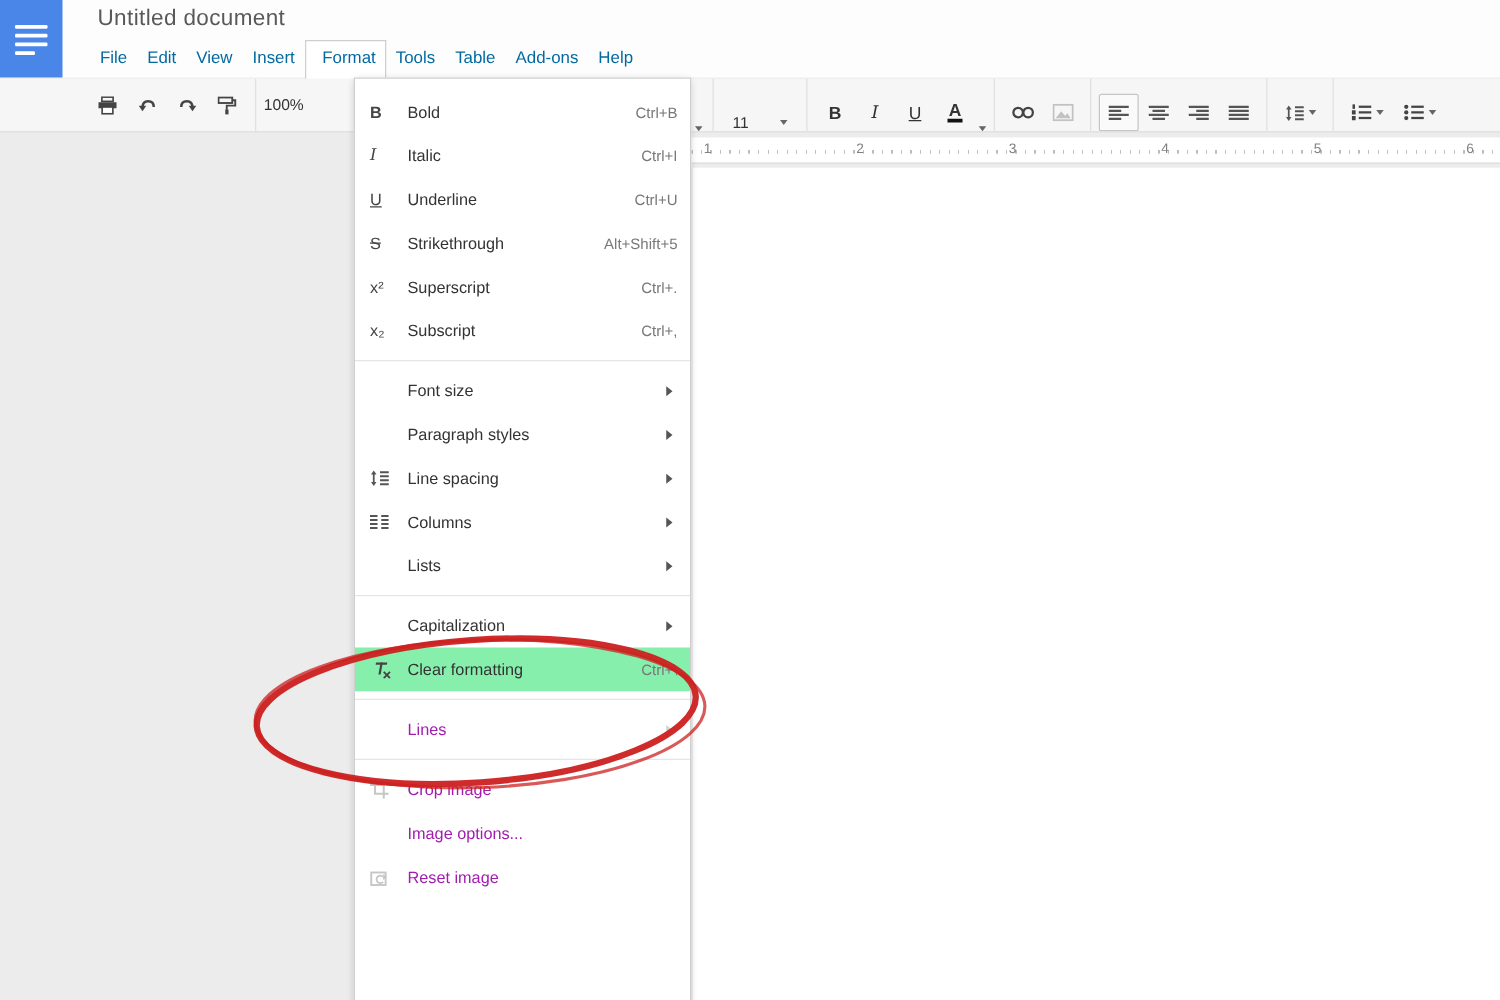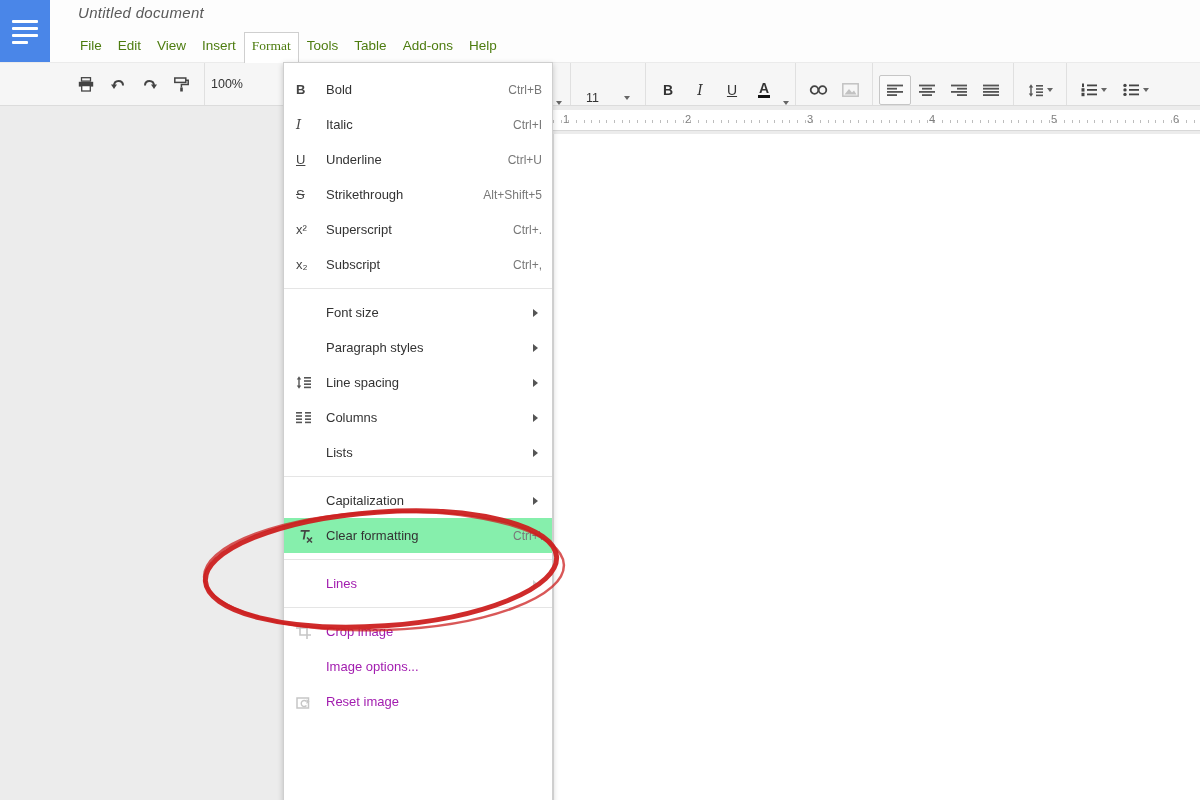--- a/index.html
+++ b/index.html
@@ -7,25 +7,25 @@
   body { position:relative; font-family:"Liberation Sans", sans-serif; background:#ececec; }
 
   
   .header { position:absolute; left:0; top:0; width:1200px; height:62px; background:#fdfdfd; z-index:5; }
   .logo { position:absolute; left:0; top:0; width:50px; height:62px; background:#4a86e8; }
   .logo .bar { position:absolute; left:12px; height:3px; background:#fff; border-radius:1px; }
   .logo .b1 { top:20px; width:26px; }
   .logo .b2 { top:27px; width:26px; }
   .logo .b3 { top:34px; width:26px; }
   .logo .b4 { top:41px; width:16px; }
-  .doc-title { position:absolute; left:78px; top:4px; font-size:15px; font-style:italic; color:#595959; letter-spacing:0.3px; }
+  .doc-title { position:absolute; left:78px; top:4px; font-size:18px; color:#595959; letter-spacing:0.3px; }
 
   .menubar { position:absolute; left:72px; top:32px; height:30px; display:flex; align-items:stretch; z-index:25; }
-  .mb-item { padding:6px 8px 0 8px; font-size:13.5px; color:#4d7c0f; cursor:pointer; }
-  .mb-item.active { background:#fff; border:1px solid #cfcfcf; border-bottom:none; height:31px; padding:5px 7px 0 7px;font-family:Liberation Serif, serif; }
+  .mb-item { padding:6px 8px 0 8px; font-size:13.5px; color:#0369a1; cursor:pointer; }
+  .mb-item.active { background:#fff; border:1px solid #cfcfcf; border-bottom:none; height:31px; padding:5px 7px 0 13px; }
 
   
   .toolbar { position:absolute; left:0; top:62px; width:1200px; height:44px; background:#f6f6f6; border-top:1px solid #ebebeb; border-bottom:1px solid #dcdcdc; z-index:4; overflow:hidden; }
   .tb-left  { position:absolute; left:70px; top:0; height:42px; display:flex; align-items:center; }
   .tb-right { position:absolute; left:554px; top:0; height:42px; display:flex; align-items:flex-end; }
   .tb-btn { width:32px; height:30px; display:flex; align-items:center; justify-content:center; cursor:pointer; border:1px solid transparent; }
   .tb-btn.pressed { background:#f0f0f0; border:1px solid #c6c6c6; border-radius:2px; background:#fafafa; }
   .tb-sep { width:1px; height:42px; background:#e0e0e0; margin:0 6px; }
   .tb-zoom { width:52px; font-size:12.5px; color:#333; cursor:pointer; }
   .tb-fontsize { width:62px; display:flex; align-items:center; justify-content:space-between; padding:0 9px; font-size:12.5px; color:#333; cursor:pointer; }

